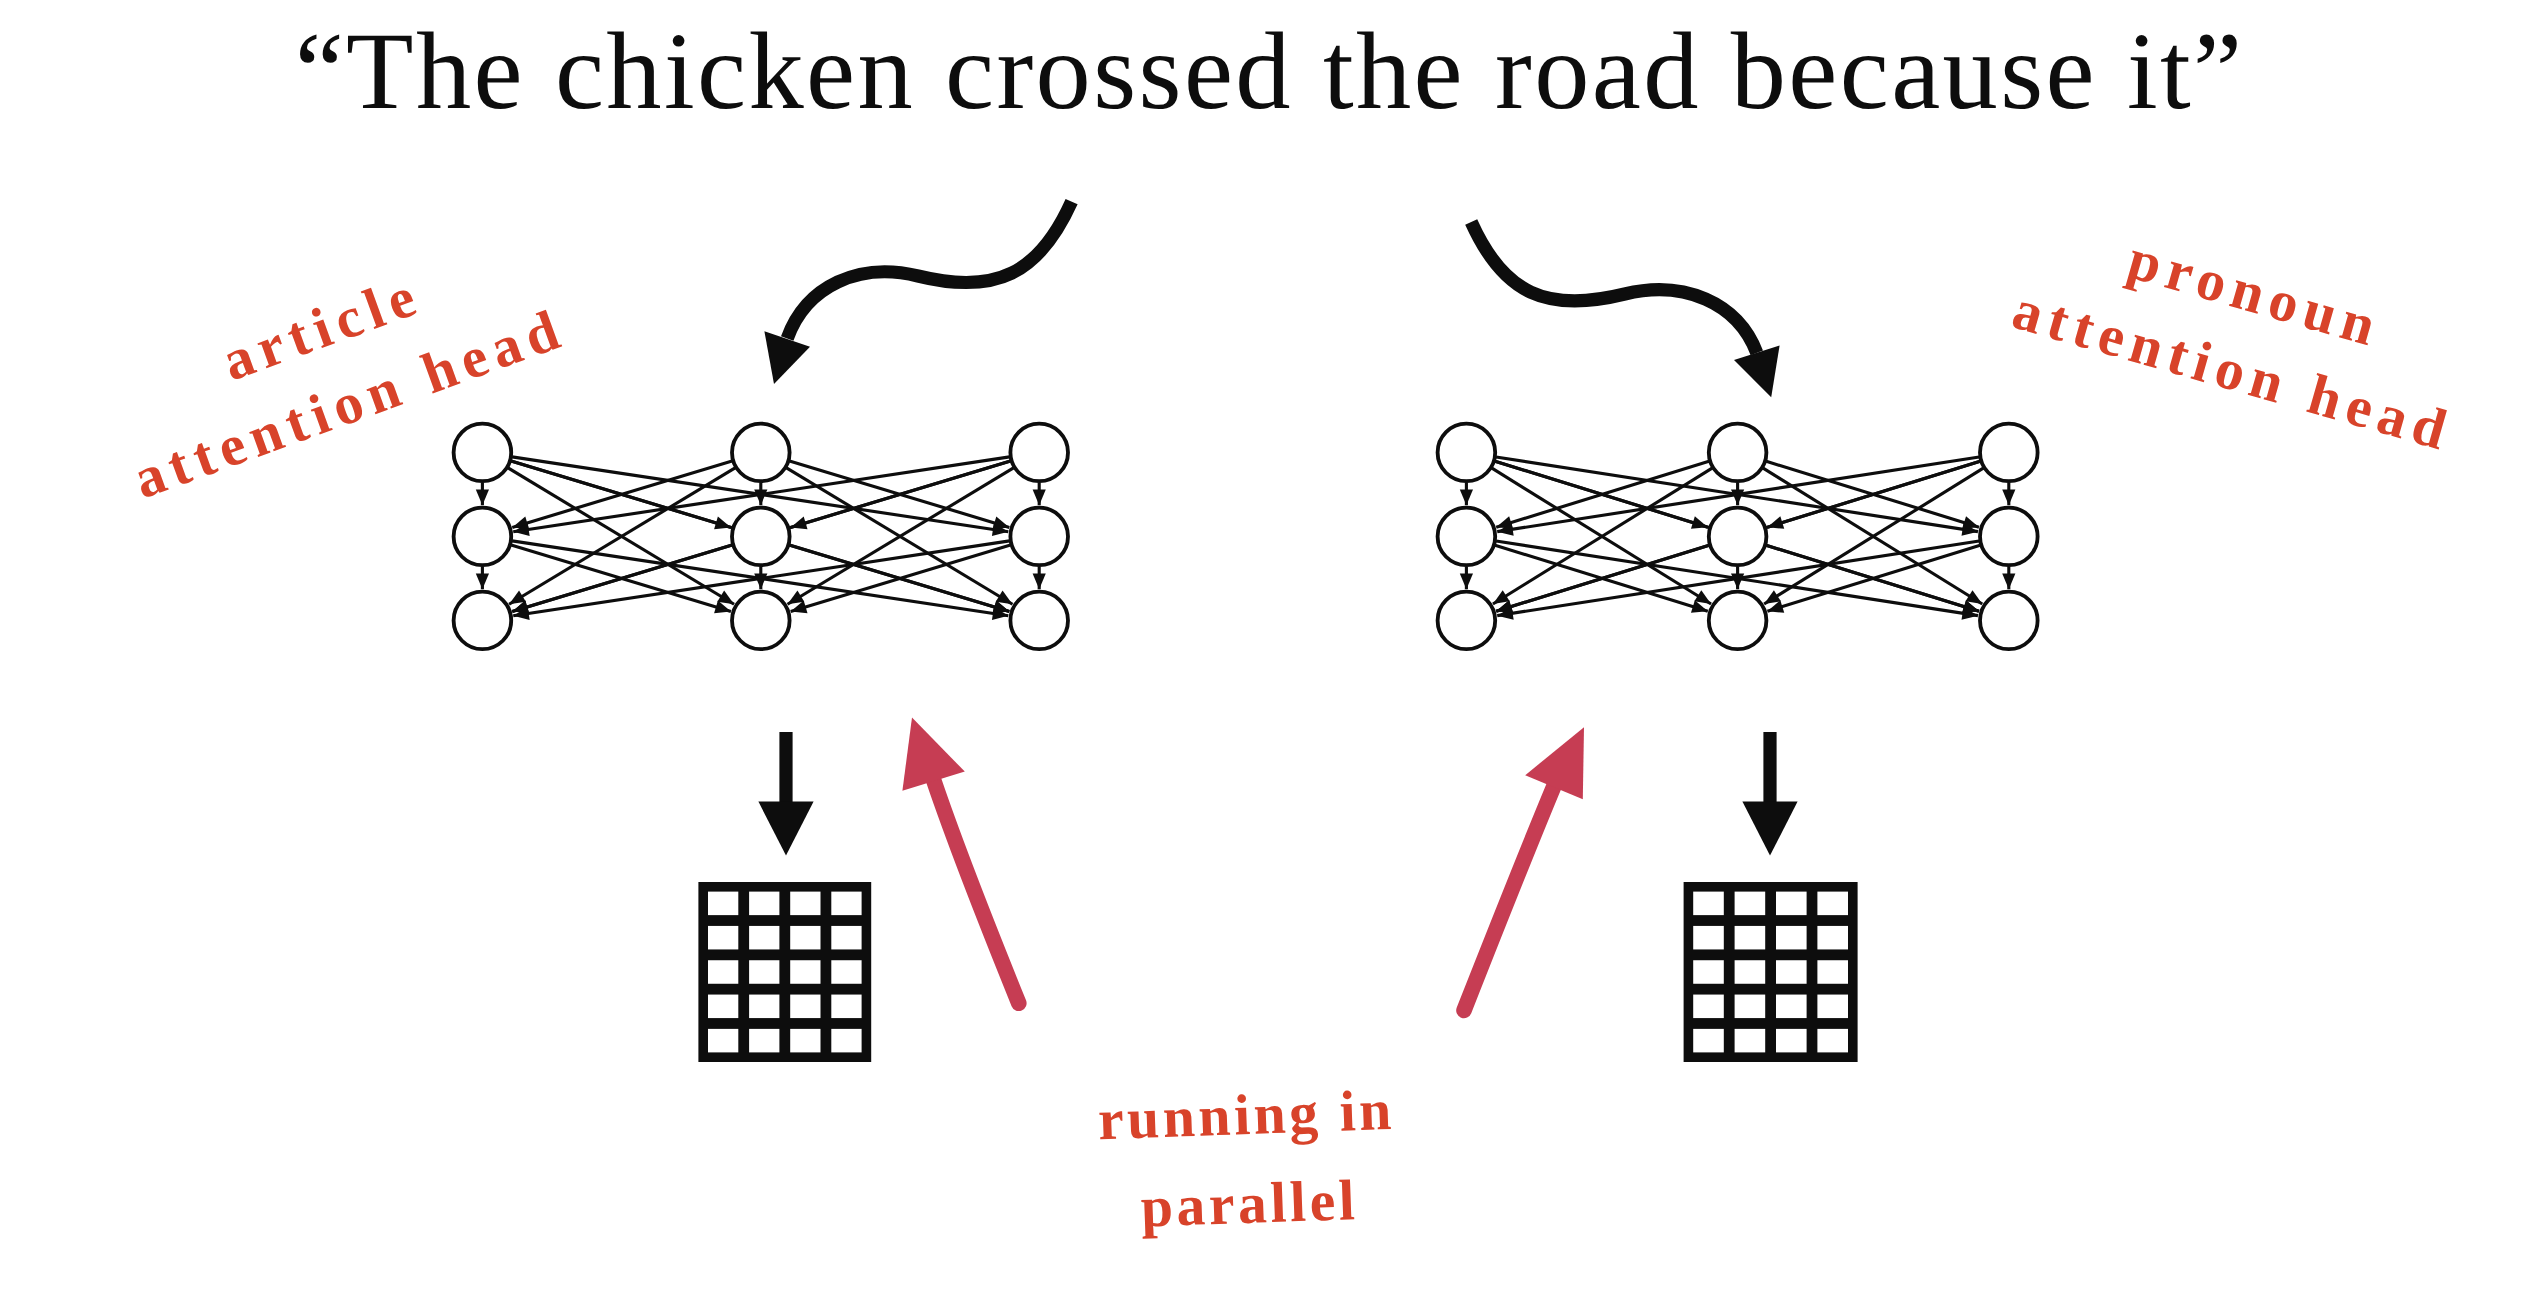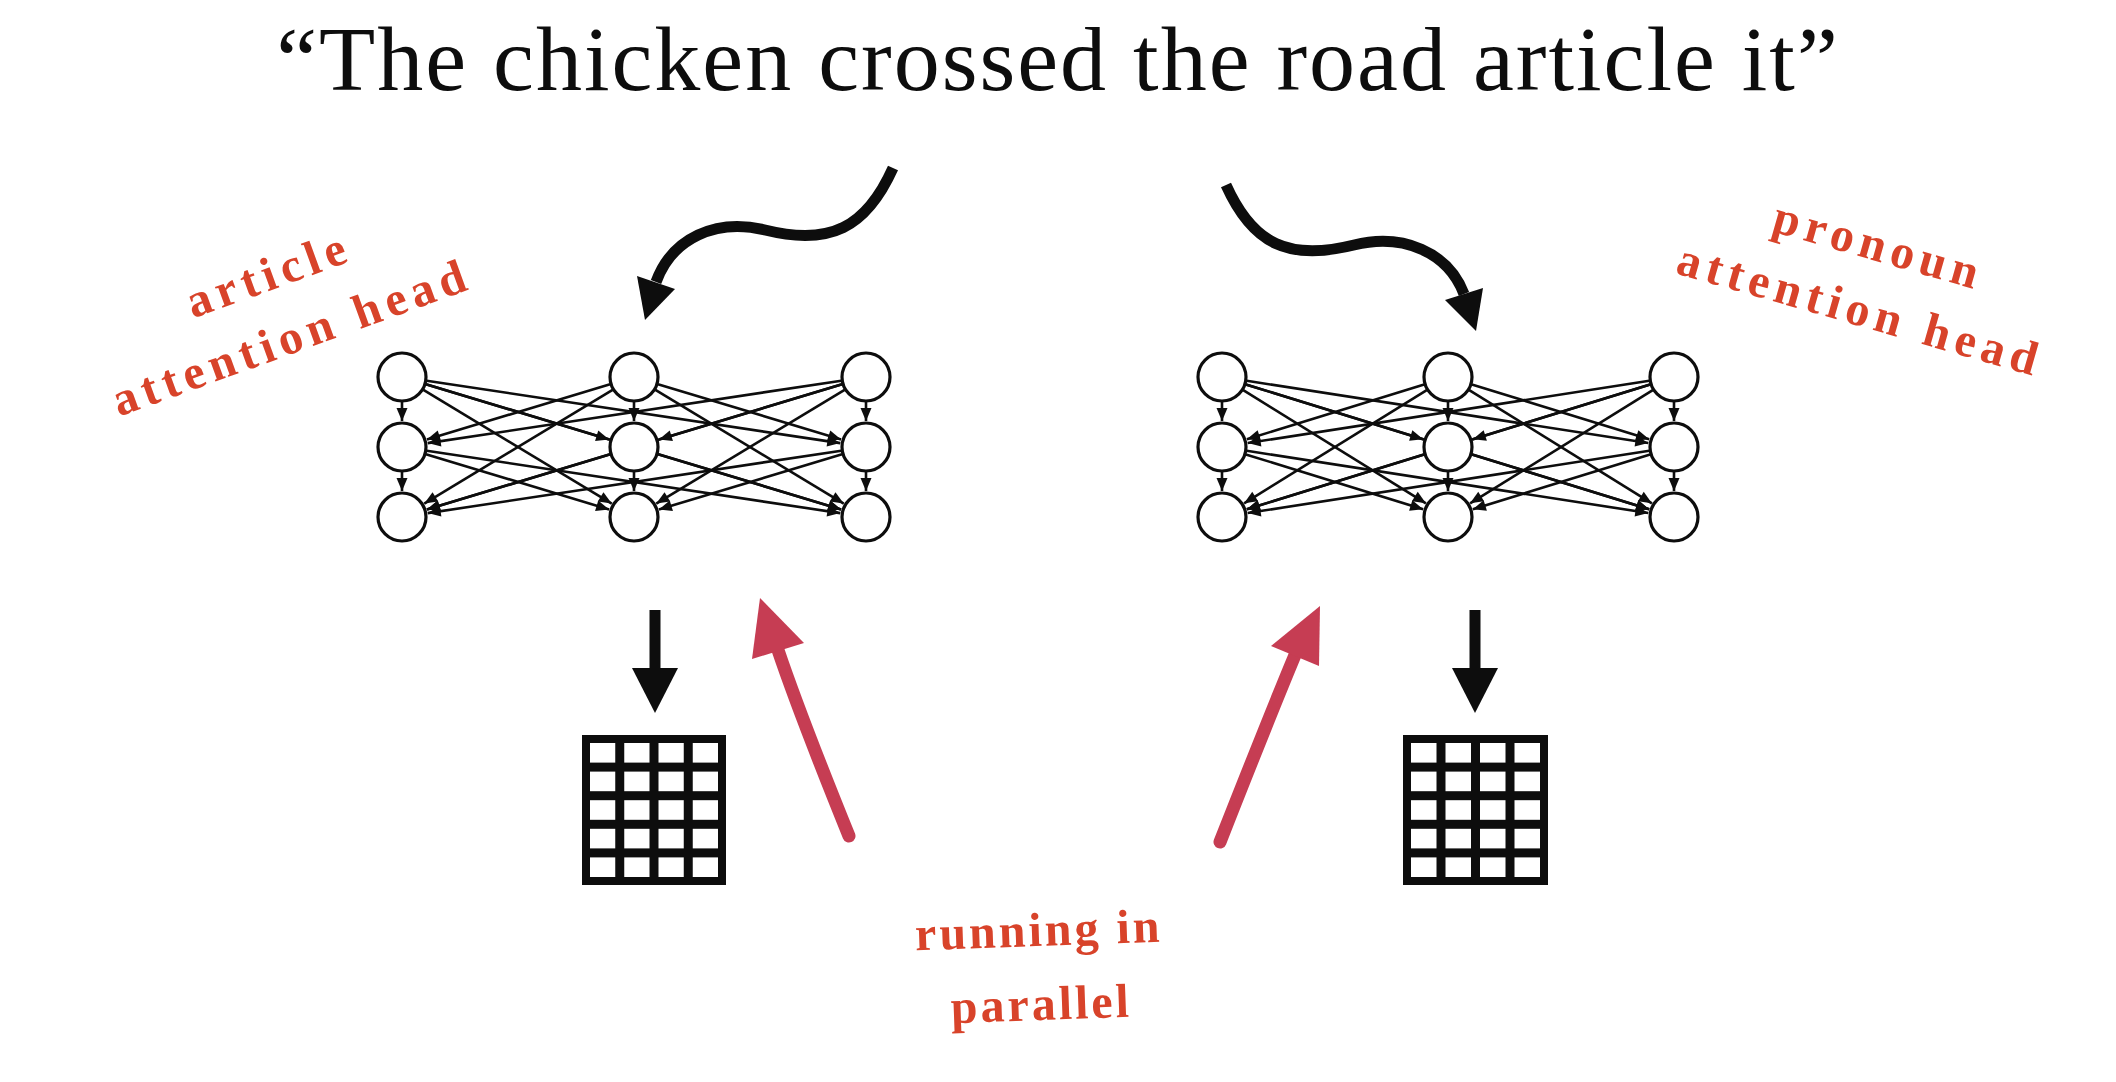--- a/index.html
+++ b/index.html
@@ -52,21 +52,21 @@
   .black-arrow{stroke:var(--ink,#0d0d0d);fill:none;stroke-width:11;stroke-linecap:butt;}
   .black-arrow-head{fill:var(--ink,#0d0d0d);stroke:none;}
   .red-arrow{stroke:var(--crayon-red,#c63d53);fill:none;stroke-width:13;stroke-linecap:round;}
   .red-arrow-head{fill:var(--crayon-red,#c63d53);stroke:none;}
 </style>
 </head>
 <body>
 
 <div class="canvas" style="--bg: #ffffff; --ink: #0d0d0d; --hand-red: #d8432a; --crayon-red: #c63d53;">
 
-  <div class="title">“The chicken crossed the road article it”</div>
+  <div class="title">“The chicken crossed the road because it”</div>
 
   <div class="hand annot-article">
     <span class="ln">article</span>
     <span class="ln">attention head</span>
   </div>
 
   <div class="hand annot-pronoun">
     <span class="ln">pronoun</span>
     <span class="ln">attention head</span>
   </div>

